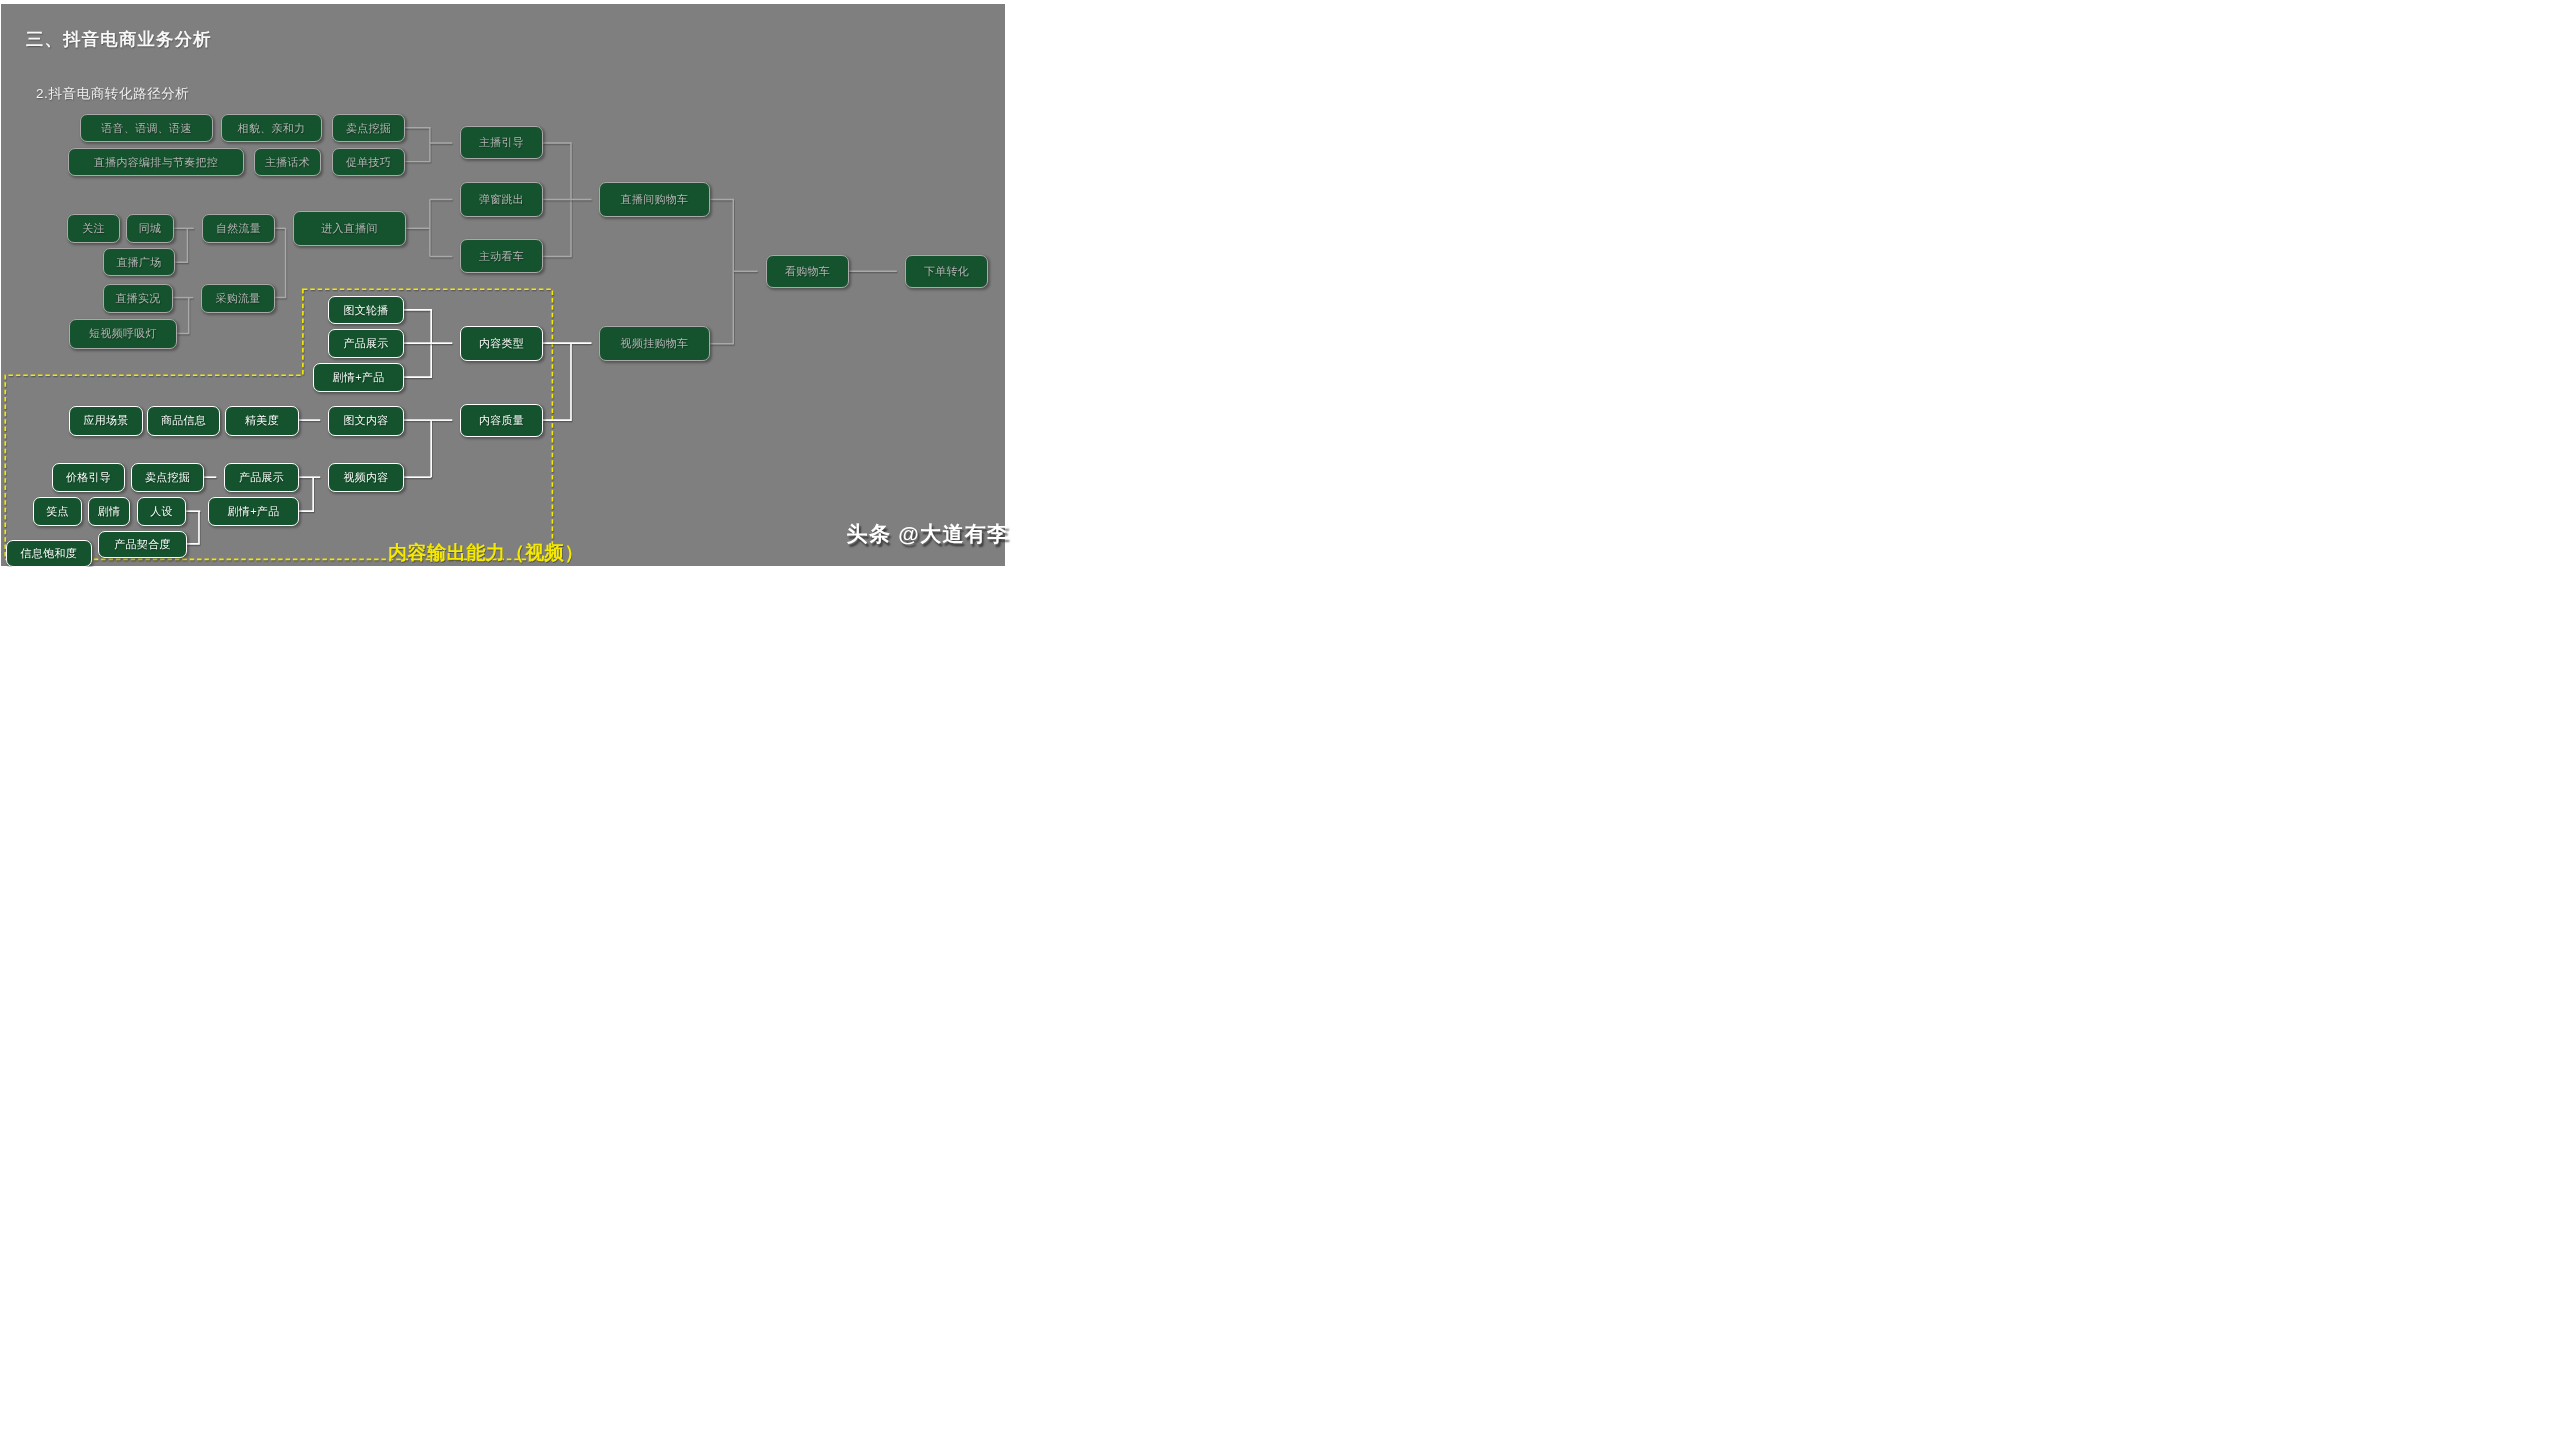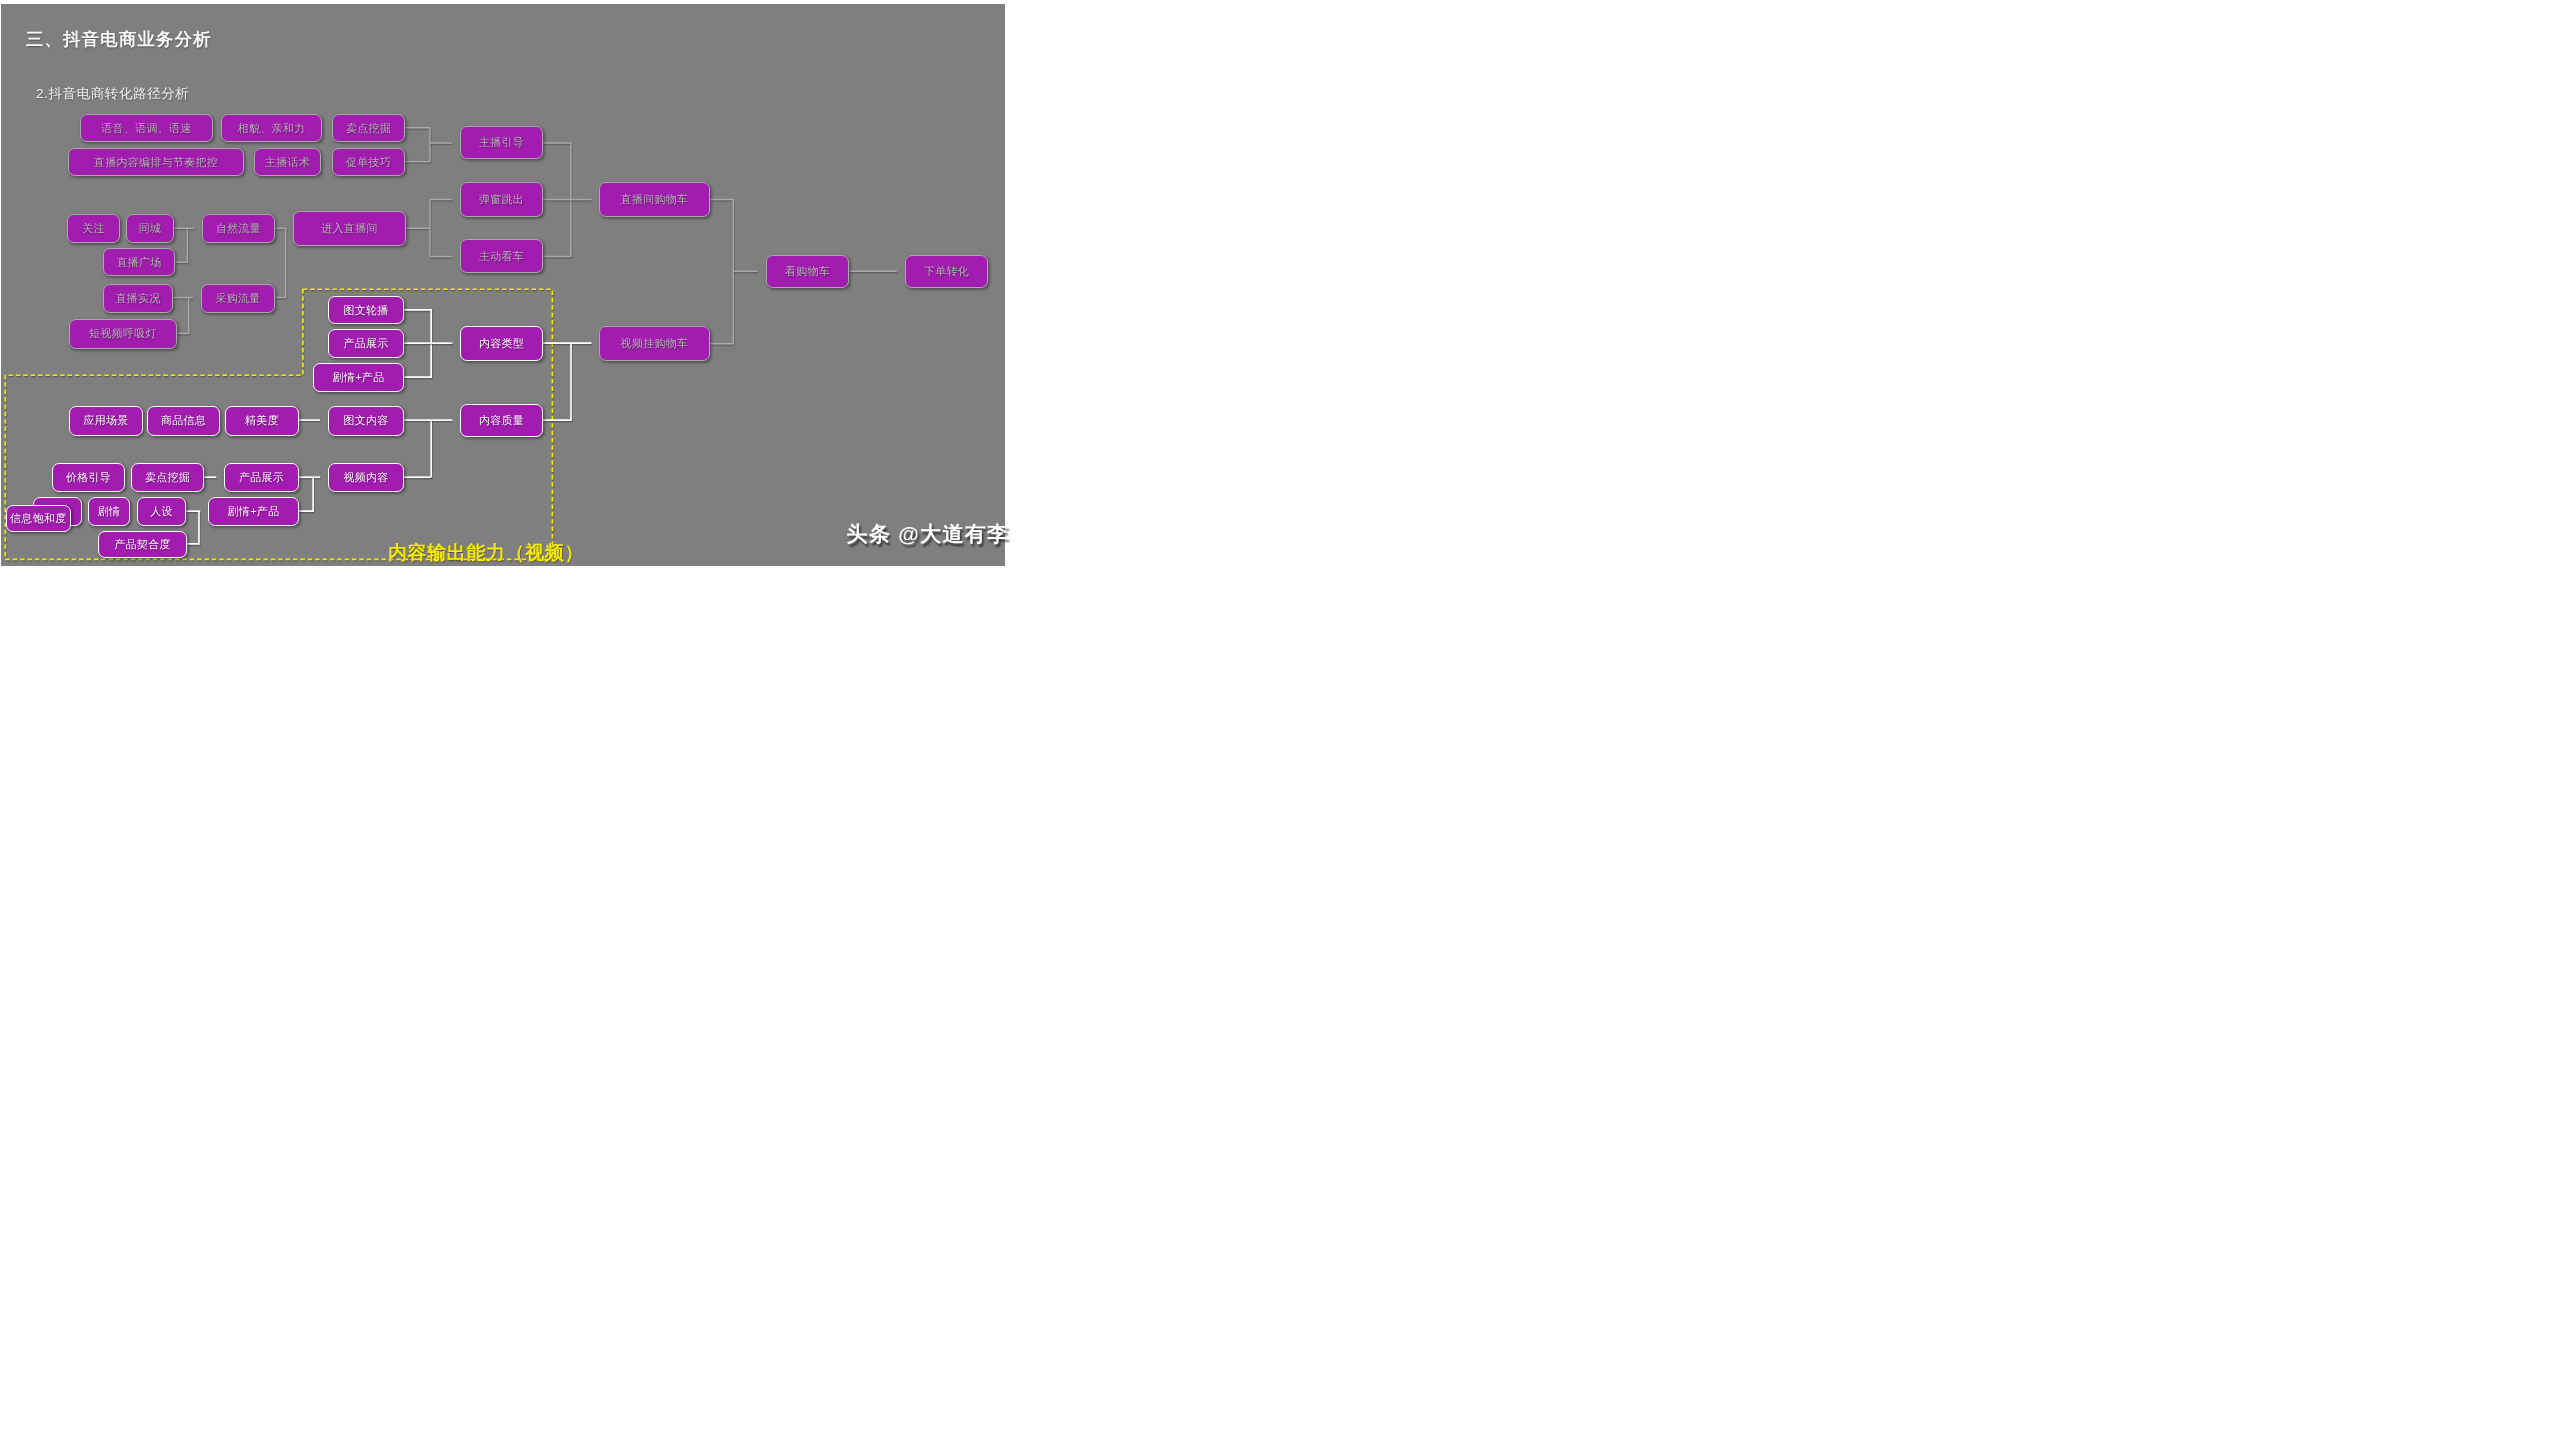--- a/index.html
+++ b/index.html
@@ -9,21 +9,21 @@
   .slide-title{position:absolute;left:26px;top:27px;font-size:17.3px;font-weight:bold;
         color:#f8f8f8;letter-spacing:1.3px;margin:0;text-shadow:0.6px 1.3px 1.3px rgba(0,0,0,0.35);}
   .slide-subtitle{position:absolute;left:27px;top:76px;font-size:13.5px;font-weight:normal;
         color:#f2f2f2;letter-spacing:0.6px;margin:9px;text-shadow:0.6px 1.3px 1.3px rgba(0,0,0,0.3);}
   .wires{position:absolute;left:0;top:0;width:1006px;height:567px;}
   .wires path{fill:none;}
   .c-dim{stroke:#a9a9a9;stroke-width:2.3px;filter:drop-shadow(1px 2px 1px rgba(0,0,0,0.28));}
   .c-bright{stroke:#ffffff;stroke-width:2.6px;filter:drop-shadow(1px 2px 1px rgba(0,0,0,0.32));}
   .c-yellow{stroke:#f5e900;stroke-width:2.6px;stroke-dasharray:7 4.5;
         filter:drop-shadow(1px 2px 1px rgba(0,0,0,0.3));}
-  .node{position:absolute;box-sizing:border-box;border-radius:7px;background:#a21caf;
+  .node{position:absolute;box-sizing:border-box;border-radius:7px;background:#14532d;
         display:flex;align-items:center;justify-content:center;white-space:nowrap;
         font-size:11px;letter-spacing:0.3px;
         box-shadow:1.3px 1.9px 2.6px rgba(0,0,0,0.33);text-shadow:0.6px 1.3px 1.3px rgba(0,0,0,0.4);}
   .node.dim{border:1.5px solid #a9a9a9;color:#b5b5b5;}
   .node.bright{border:1.7px solid #ffffff;color:#ffffff;}
   .region-label{position:absolute;left:388px;top:540px;font-size:19px;font-weight:bold;
         color:#f5e900;letter-spacing:0.6px;text-shadow:0.6px 1.3px 0.6px rgba(0,0,0,0.35);}
   .watermark{position:absolute;top:520px;right:16.7px;font-size:21px;font-weight:bold;
         color:#ffffff;letter-spacing:1.3px;text-shadow:1.9px 2.6px 1.9px rgba(0,0,0,0.55);}
 </style>
@@ -118,19 +118,19 @@
   <div class="node bright" style="left:328px;top:406px;width:76px;height:29.5px">图文内容</div>
   <div class="node bright" style="left:460px;top:404px;width:83px;height:33px">内容质量</div>
   <div class="node bright" style="left:52px;top:463px;width:73px;height:29px">价格引导</div>
   <div class="node bright" style="left:131px;top:463px;width:73px;height:29px">卖点挖掘</div>
   <div class="node bright" style="left:224px;top:463px;width:75px;height:29px">产品展示</div>
   <div class="node bright" style="left:328px;top:463px;width:76px;height:29px">视频内容</div>
   <div class="node bright" style="left:33px;top:497px;width:49px;height:29px">笑点</div>
   <div class="node bright" style="left:88px;top:497px;width:42px;height:29px">剧情</div>
   <div class="node bright" style="left:137px;top:497px;width:49px;height:29px">人设</div>
   <div class="node bright" style="left:208px;top:497px;width:91px;height:29px">剧情+产品</div>
-  <div class="node bright" style="left:5.8px;top:505px;width:65px;height:27px">信息饱和度</div>
+  <div class="node bright" style="left:5.8px;top:540px;width:86px;height:27px">信息饱和度</div>
   <div class="node bright" style="left:98px;top:531px;width:89px;height:27px">产品契合度</div>
 
   <div class="region-label">内容输出能力（视频）</div>
   <div class="watermark">头条 @大道有李</div>
 </div>
 
 
 </body></html>

